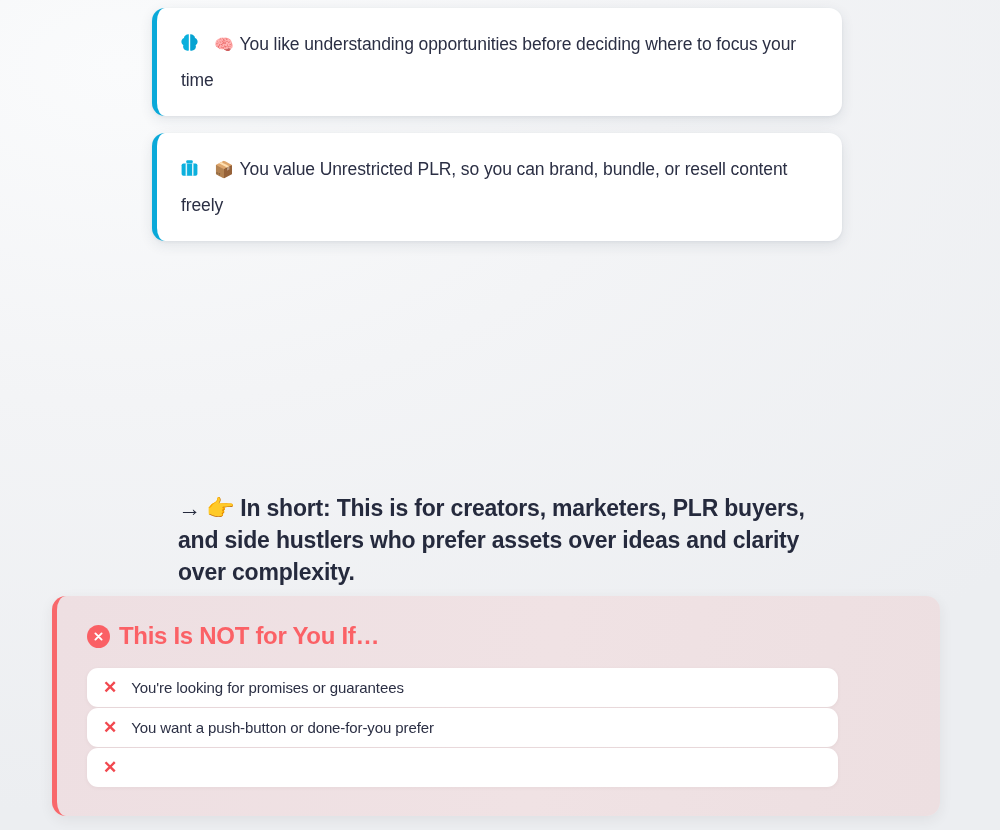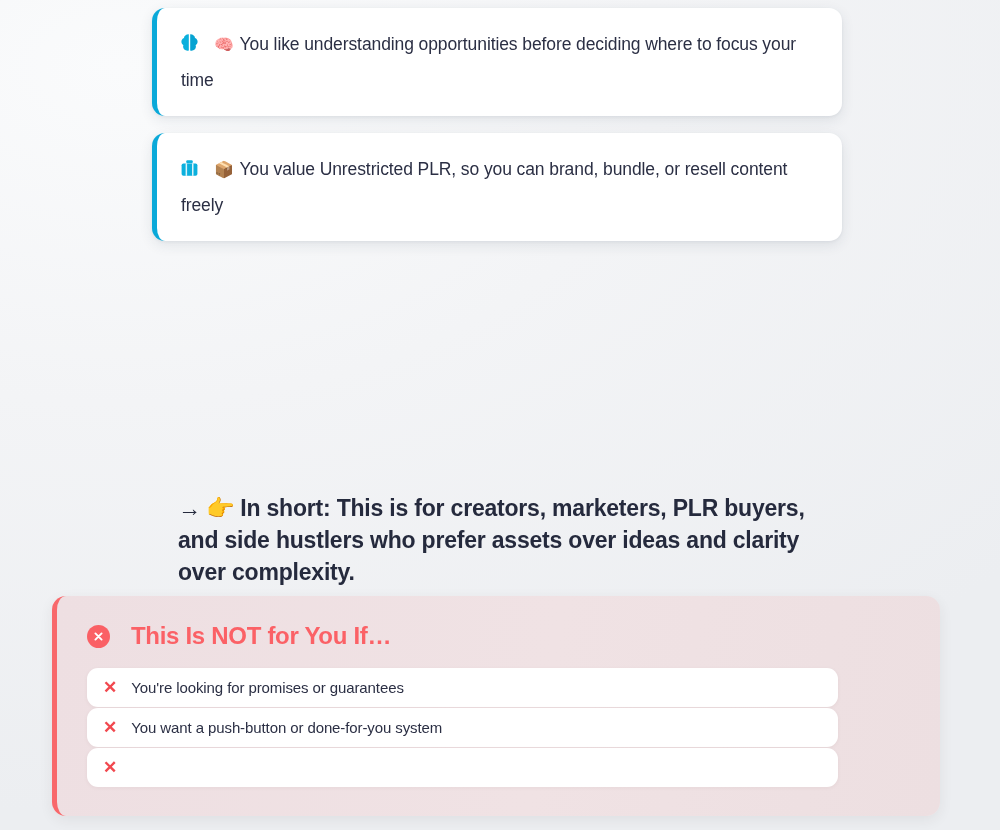--- a/index.html
+++ b/index.html
@@ -82,21 +82,21 @@
     background: linear-gradient(100deg, #eedfe2 0%, #f0e2e4 55%, #eddfe1 100%);
     border-left: 5px solid #f8686b;
     border-radius: 14px;
     box-shadow: 0 4px 14px rgba(60, 40, 45, 0.07);
     padding: 26px 30px 22px 30px;
   }
 
   .not-title {
     display: flex;
     align-items: center;
-    gap: 21px;
+    gap: 9px;
     font-size: 24px;
     font-weight: bold;
     color: #fb6166;
     letter-spacing: -0.3px;
     margin-bottom: 18px;
   }
 
   .x-circle {
     width: 23px;
     height: 23px;
@@ -190,21 +190,21 @@
 
   <div class="not-rows">
 
     <div class="not-row">
       <span class="x-mark">✕</span>
       <span class="not-text">You're looking for promises or guarantees</span>
     </div>
 
     <div class="not-row">
       <span class="x-mark">✕</span>
-      <span class="not-text">You want a push-button or done-for-you system</span>
+      <span class="not-text">You want a push-button or done-for-you prefer</span>
     </div>
 
     <div class="not-row">
       <span class="x-mark">✕</span>
     </div>
 
   </div>
 </section>
 
 </body></html>

